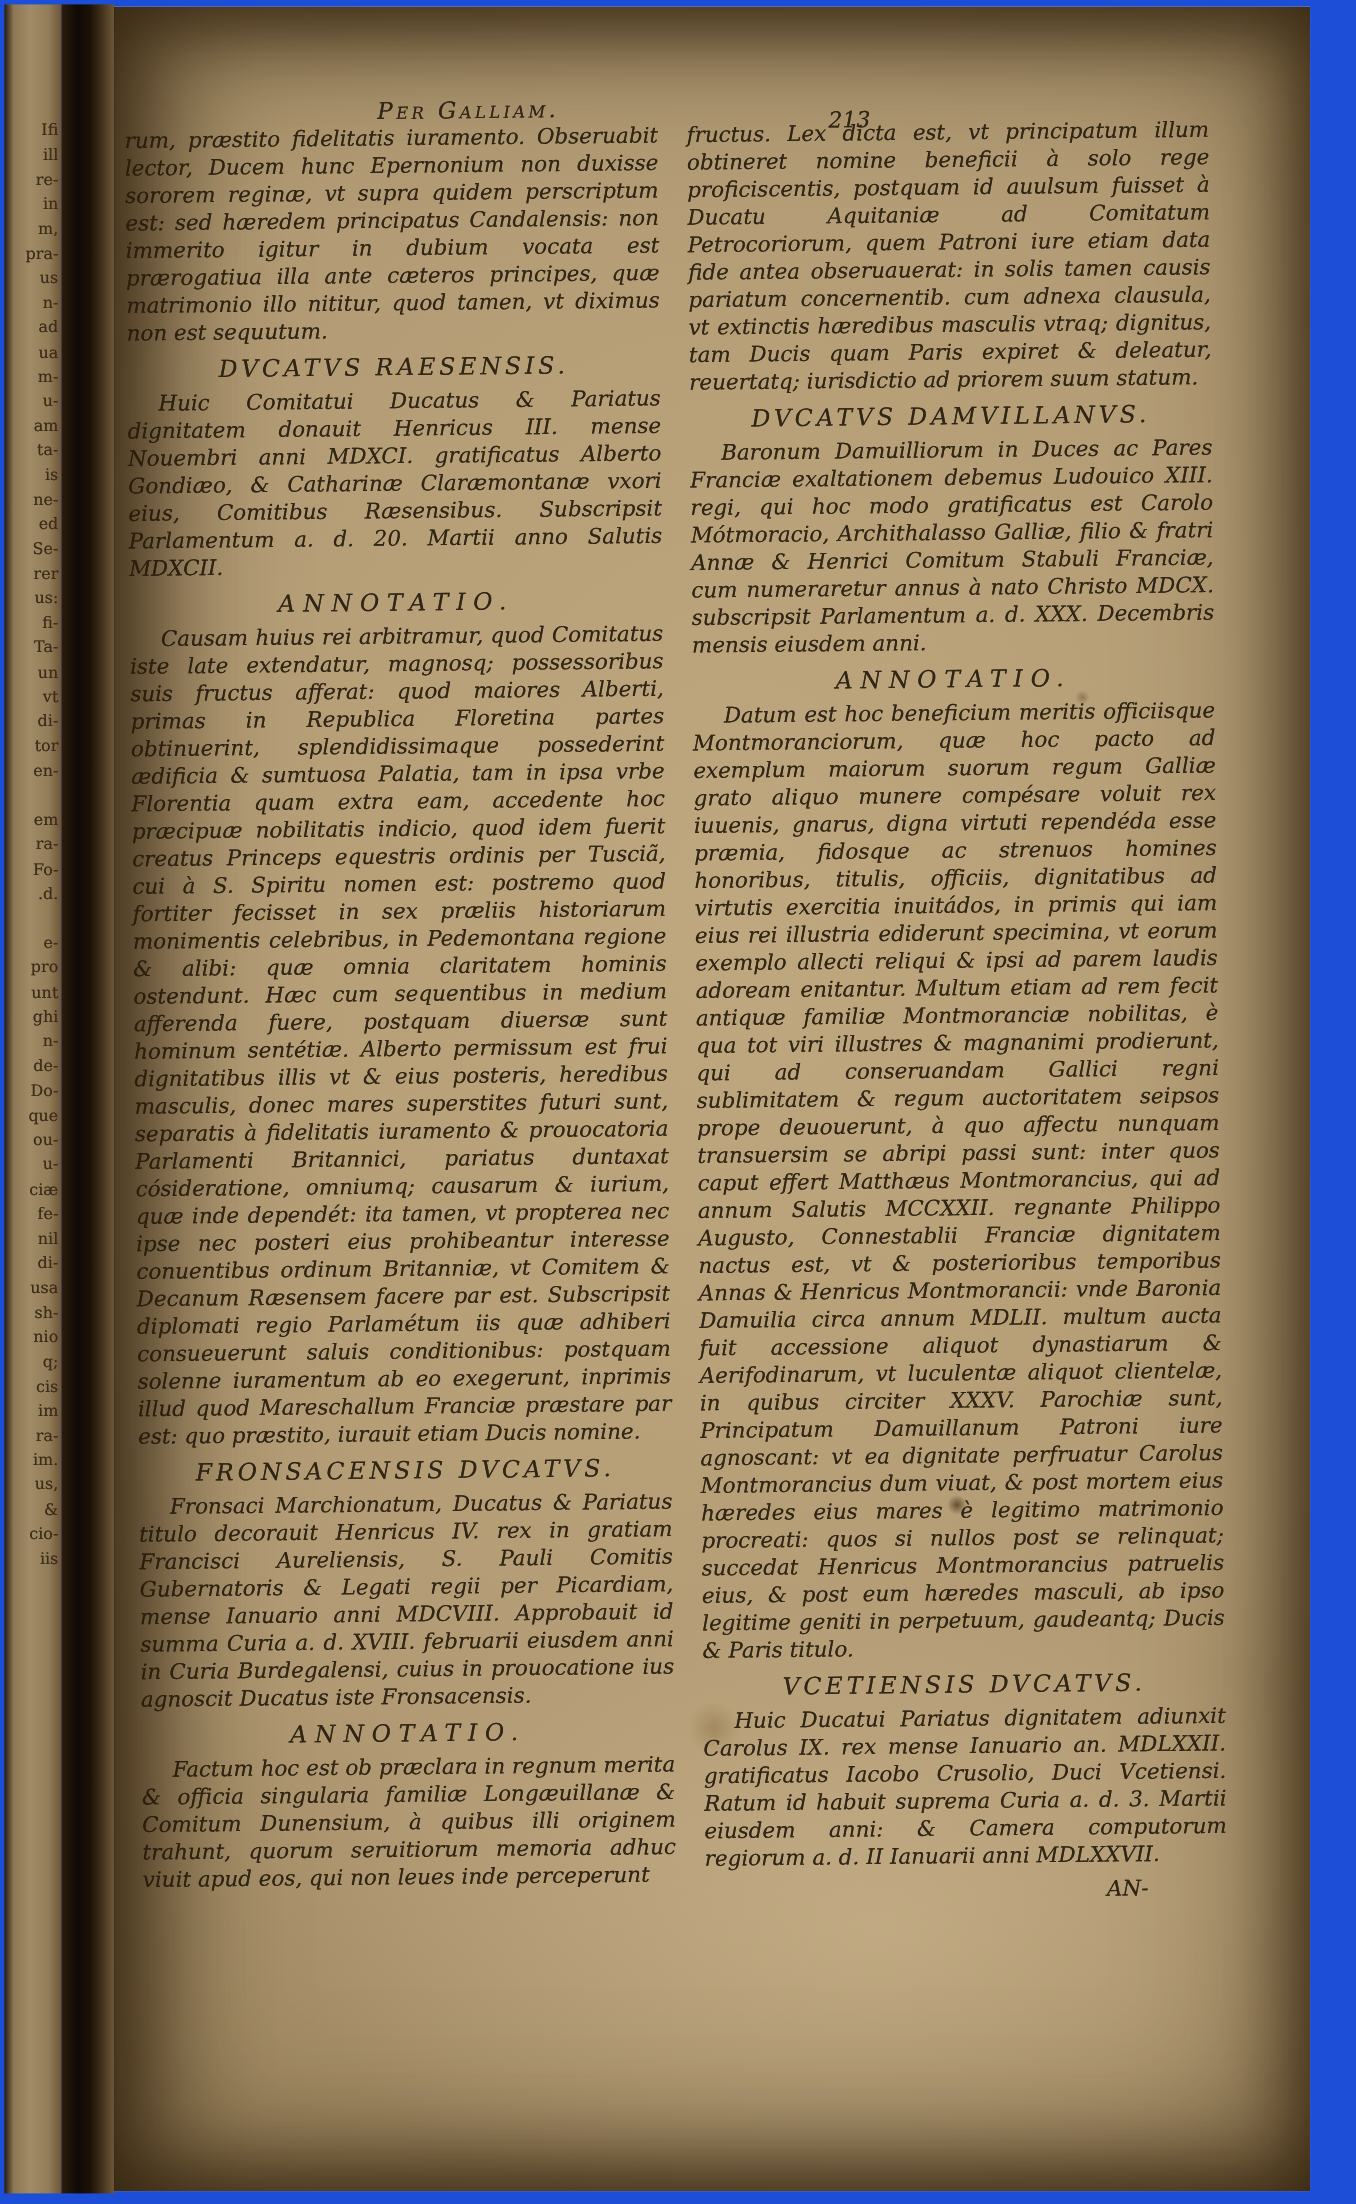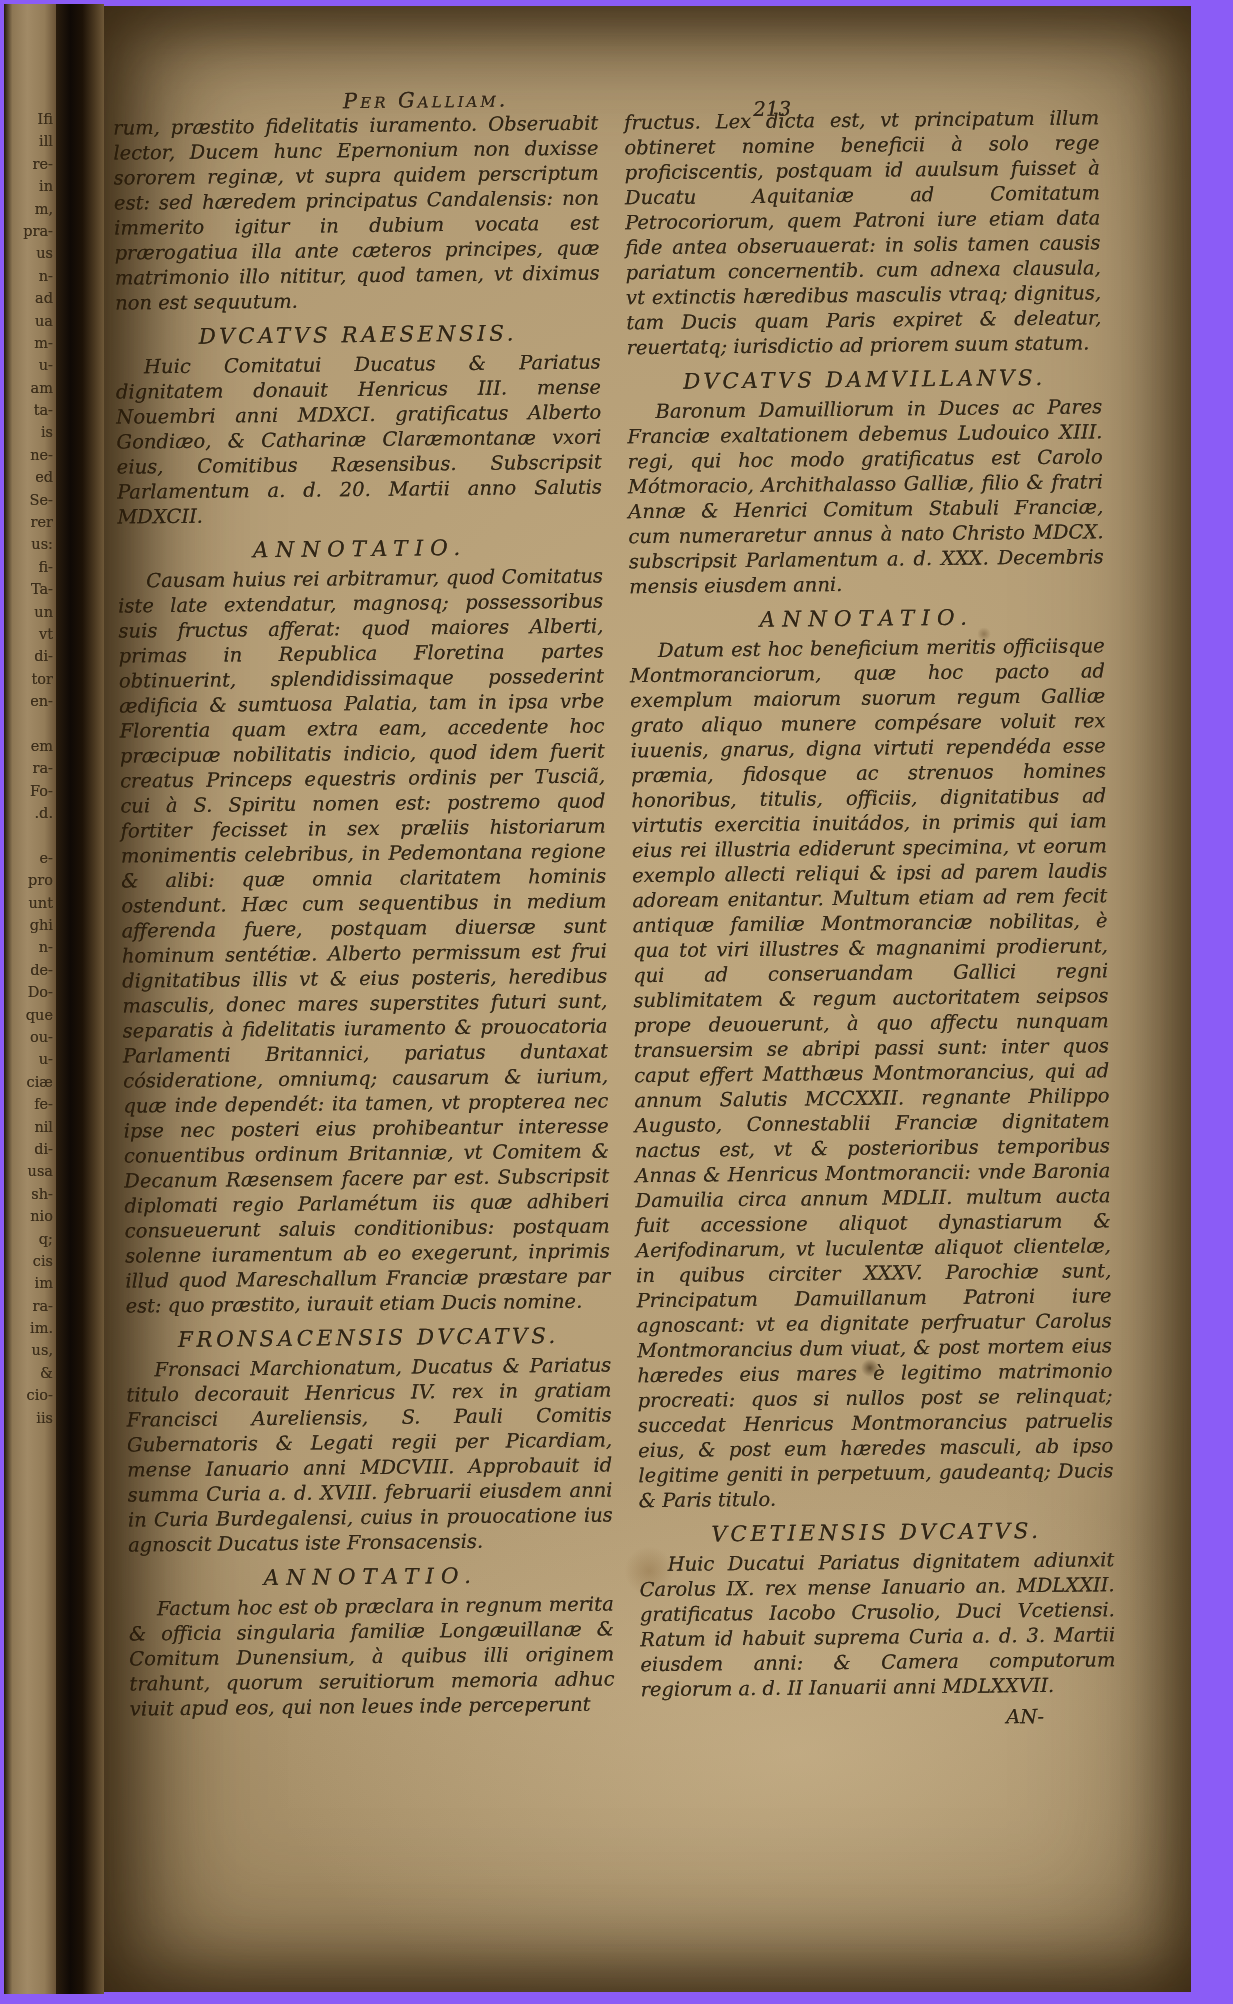--- a/index.html
+++ b/index.html
@@ -1,16 +1,16 @@
 <!DOCTYPE html>
 <html><head>
 <meta charset="utf-8">
 <style>
   html,body{margin:0;padding:0;background:#060503;}
-  .photo{position:relative;width:1233px;height:2004px;background:#8b5cf6;overflow:hidden;
+  .photo{position:relative;width:1233px;height:2004px;background:#1d4ed8;overflow:hidden;
          font-family:"DejaVu Serif", serif;}
   
   .facing-edge{position:absolute;left:4px;top:4px;bottom:10px;width:52px;
     background:linear-gradient(90deg,#241a0e 0%,#8d7754 16%,#a18a66 45%,#937c58 78%,#6b5437 100%);}
   .frag-col{position:absolute;top:104px;left:0;right:3px;text-align:right;}
   .frag{height:22.4px;font-size:14.5px;color:#3b2d1a;line-height:22.4px;
         text-shadow:0 0 .6px rgba(59,45,26,.7);}
   
   .gutter{position:absolute;left:56px;top:4px;bottom:10px;width:48px;
     background:linear-gradient(90deg,#2a1d0e 0%,#0f0905 30%,#1d1207 55%,#4a3820 80%,#6e5838 100%);}

